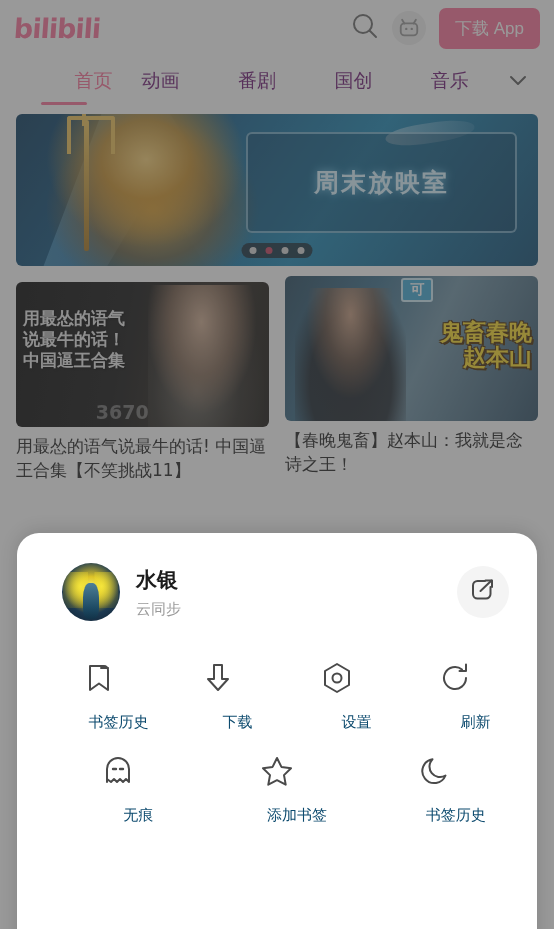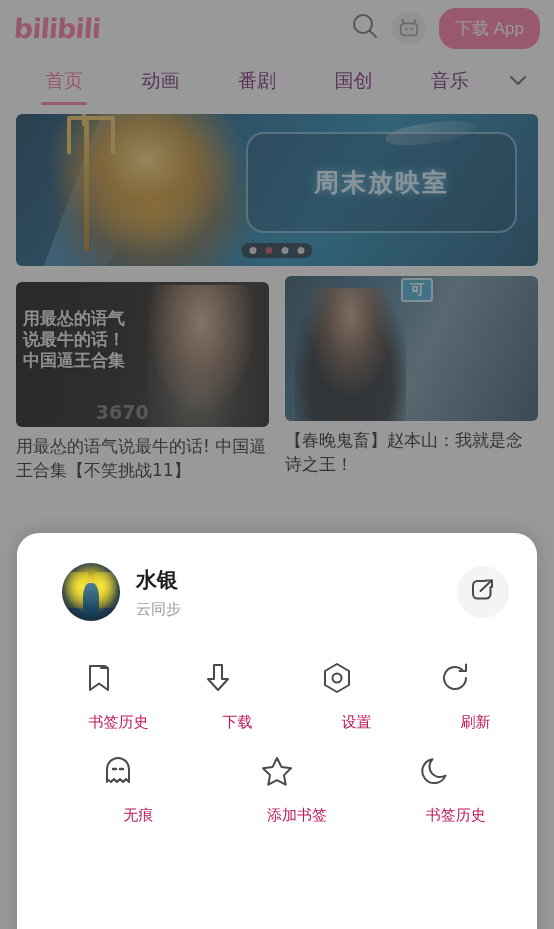--- a/index.html
+++ b/index.html
@@ -18,28 +18,28 @@
     height:56px; display:flex; align-items:center; padding:0 14px;
   }
   .logo { font-size:27px; font-weight:bold; color:#fb7299; letter-spacing:-1px;
           font-family:"DejaVu Sans",sans-serif; transform:skewX(-4deg); }
   .logo-wrap { flex:0 0 auto; }
   .hdr-spacer { flex:1 1 auto; }
   .icon-btn { width:44px; height:44px; display:flex; align-items:center; justify-content:center; }
   .mascot { width:34px; height:34px; border-radius:50%; background:#efefef;
             display:flex;align-items:center;justify-content:center; }
   .dl-btn {
-    background:#fb7299; color:#fff; font-size:17px; border:none; border-radius:17px;
+    background:#fb7299; color:#fff; font-size:17px; border:none; border-radius:7px;
     padding:9px 16px; margin-left:8px; font-family:"Liberation Sans",sans-serif;
   }
 
   .tabs { display:flex; align-items:center; height:52px; padding:0 16px; position:relative; }
   .tab { flex:1 1 0; text-align:center; font-size:19px; color:#701a75; position:relative;
          padding-bottom:2px; }
-  .tab.active { color:#fb7299; }
+  .tab.active { color:#fb7299;text-align:right; }
   .tab.active:after {
     content:""; position:absolute; left:50%; transform:translateX(-50%);
     bottom:-9px; width:46px; height:3px; background:#fb7299; border-radius:2px;
   }
   .tabs-more { width:40px; display:flex; justify-content:center; align-items:center; }
 
   .banner {
     margin:6px 16px 0; height:152px; border-radius:6px; overflow:hidden; position:relative;
     background:linear-gradient(125deg,#0b3a5e 0%,#14618f 35%,#1b87b5 60%,#0d4b73 100%);
   }
@@ -61,21 +61,21 @@
   .banner .trident:before {
     content:""; position:absolute; left:-17px; top:-4px; width:40px; height:34px;
     border:4px solid #efc35a; border-bottom:none; border-radius:3px 3px 0 0;
   }
   .banner .trident:after {
     content:""; position:absolute; left:-2px; top:-16px; width:4px; height:22px;
     background:#efc35a;
   }
   .banner .glow {
     position:absolute; right:4%; top:12%; width:52%; height:66%;
-    border:2px solid rgba(190,235,255,.55); border-radius:18px;
+    border:2px solid rgba(190,235,255,.55); border-radius:6px;
     background:rgba(10,50,80,.35);
     display:flex; align-items:center; justify-content:center;
   }
   .banner .glow-text {
     font-size:25px; font-weight:bold; color:#d9f3ff; letter-spacing:2px;
     text-shadow:0 0 8px rgba(140,220,255,.9);
     font-family:"DejaVu Sans",sans-serif;
   }
   .banner .shark {
     position:absolute; right:12%; top:6%; width:90px; height:20px;
@@ -169,21 +169,21 @@
     display:flex; align-items:center; justify-content:center; flex:0 0 auto;
   }
 
   .grid { padding:24px 22px 0; }
   .grid-row { display:flex; }
   .gitem {
     flex:1 1 0; display:flex; flex-direction:column; align-items:center;
     padding:12px 0 6px;
   }
   .gicon { height:42px; display:flex; align-items:center; justify-content:center; }
-  .glabel { margin-top:14px; font-size:15px; color:#be185d;
+  .glabel { margin-top:14px; font-size:15px; color:#0c4a6e;
             font-family:"DejaVu Sans",sans-serif;margin-left:40px; }
 </style>
 </head>
 <body>
 
 <div id="page">
 
   <div class="header">
     <div class="logo-wrap">
       <div class="logo">bilibili</div>
@@ -256,20 +256,24 @@
         </div>
         <div class="wm">3670</div>
       </div>
       <div class="ctitle">用最怂的语气说最牛的话! 中国逼王合集【不笑挑战11】</div>
     </div>
 
     <div class="card">
       <div class="thumb thumb-b">
         <div class="man"></div>
         <div class="badge-ke">可</div>
+        <div class="ovl-b">
+          <div>鬼畜春晚</div>
+          <div>赵本山</div>
+        </div>
       </div>
       <div class="ctitle">【春晚鬼畜】赵本山：我就是念诗之王！</div>
     </div>
   </div>
 </div>
 
 <div id="overlay"></div>
 
 <div id="sheet">
 

